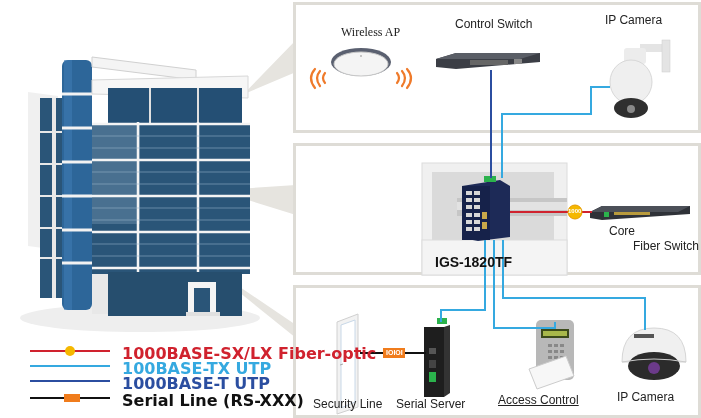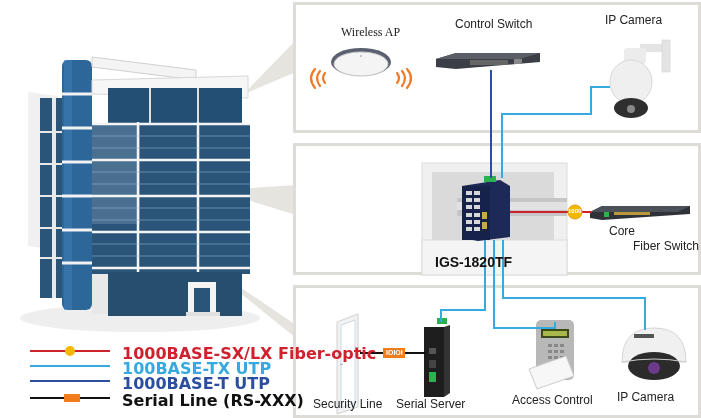--- a/index.html
+++ b/index.html
@@ -232,19 +232,19 @@
 <span class="label" style="left:341px; top:25px;font-family:Liberation Serif, serif;">Wireless AP</span>
 <span class="label" style="left:455px; top:17px;">Control Switch</span>
 <span class="label" style="left:605px; top:13px;">IP Camera</span>
 
 <span class="label bold" style="left:391px; top:254px;">IGS-1820TF</span>
 <span class="label" style="left:609px; top:224px;">Core</span>
 <span class="label" style="left:633px; top:239px;">Fiber Switch</span>
 
 <span class="label" style="left:313px; top:397px;">Security Line</span>
 <span class="label" style="left:396px; top:397px;">Serial Server</span>
-<span class="label" style="left:512px; top:393px;">Access Control</span>
+<span class="label" style="left:498px; top:393px;text-decoration:underline;">Access Control</span>
 <span class="label" style="left:617px; top:390px;">IP Camera</span>
 
 <span class="legend-text" style="left:122px; top:344px; color:#d0222e;">1000BASE-SX/LX Fiber-optic</span>
 <span class="legend-text" style="left:122px; top:359px; color:#35a9e0;">100BASE-TX UTP</span>
 <span class="legend-text" style="left:122px; top:374px; color:#2b4ea0;">1000BASE-T UTP</span>
 <span class="legend-text" style="left:122px; top:391px; color:#111111;">Serial Line (RS-XXX)</span>
 
 </body></html>

